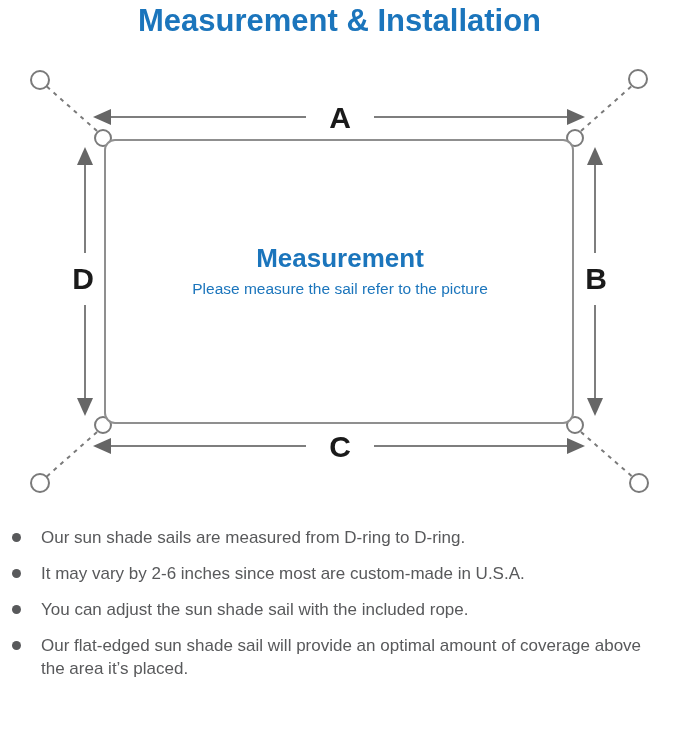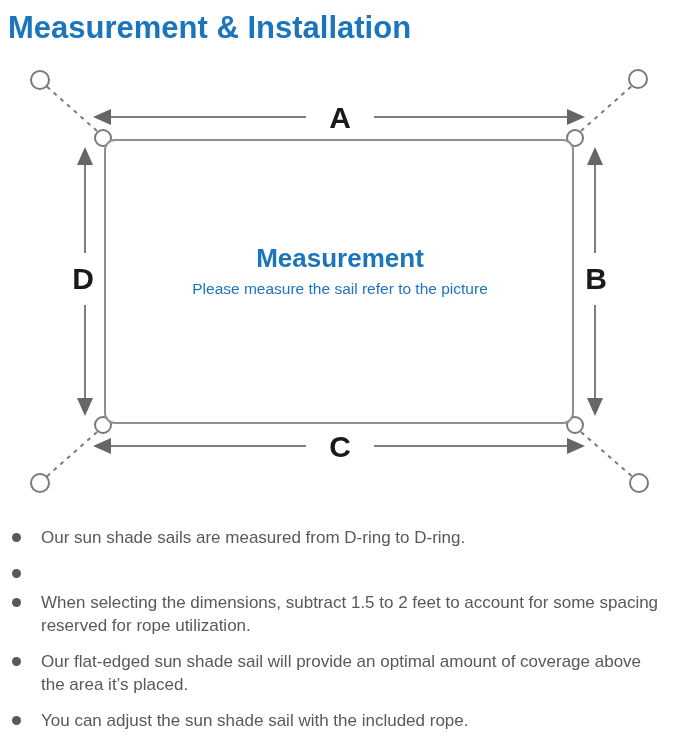--- a/index.html
+++ b/index.html
@@ -6,24 +6,25 @@
   body {
     width: 679px; height: 739px;
     background: #ffffff;
     position: relative;
     font-family: "Liberation Sans", sans-serif;
     overflow: hidden;
   }
   .page-title {
     position: absolute;
     top: 2px; left: 0; right: 0;
+    text-align: center;
     font-size: 31px;
     font-weight: 700;
     color: #1b75bc;
-    margin: 8px;
+    margin: 1px;
   }
   .diagram-svg {
     position: absolute;
     top: 0; left: 0;
     display: block;
   }
   .notes {
     position: absolute;
     top: 526px; left: 0;
     width: 679px;
@@ -130,28 +131,24 @@
   <text class="center-sub" x="340" y="294" text-anchor="middle">Please measure the sail refer to the picture</text>
 </svg>
 
 <div class="notes">
   <div class="note">
     <span class="dot"></span>
     <span class="txt">Our sun shade sails are measured from D-ring to D-ring.</span>
   </div>
   <div class="note">
     <span class="dot"></span>
+    <span class="txt">It may vary by 2-6 inches since most are custom-made in U.S.A.</span>
   </div>
   <div class="note">
     <span class="dot"></span>
-    <span class="txt">When selecting the dimensions, subtract 1.5 to 2 feet to account for some spacing
-reserved for rope utilization.</span>
+    <span class="txt">You can adjust the sun shade sail with the included rope.</span>
   </div>
   <div class="note">
     <span class="dot"></span>
     <span class="txt">Our flat-edged sun shade sail will provide an optimal amount of coverage above
 the area it’s placed.</span>
   </div>
-  <div class="note">
-    <span class="dot"></span>
-    <span class="txt">You can adjust the sun shade sail with the included rope.</span>
-  </div>
 </div>
 
 </body></html>

